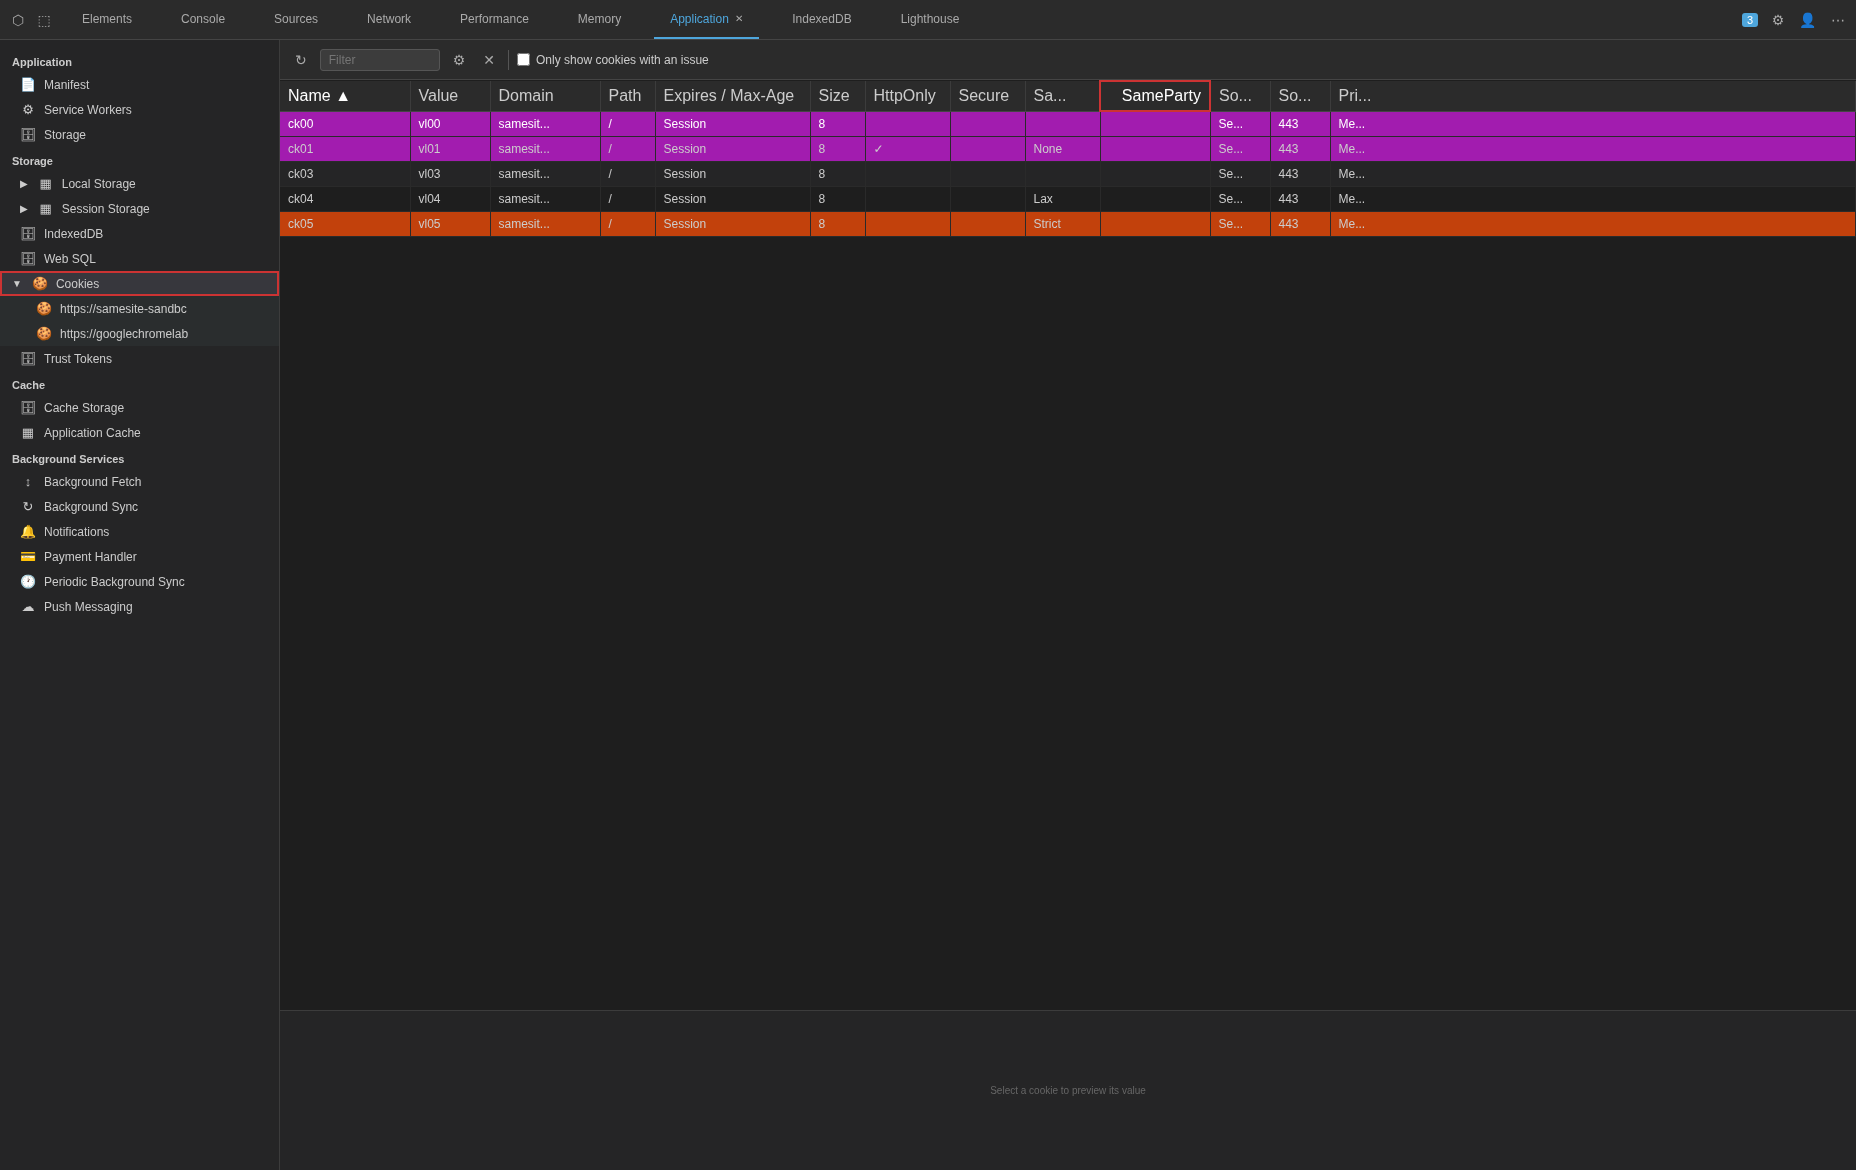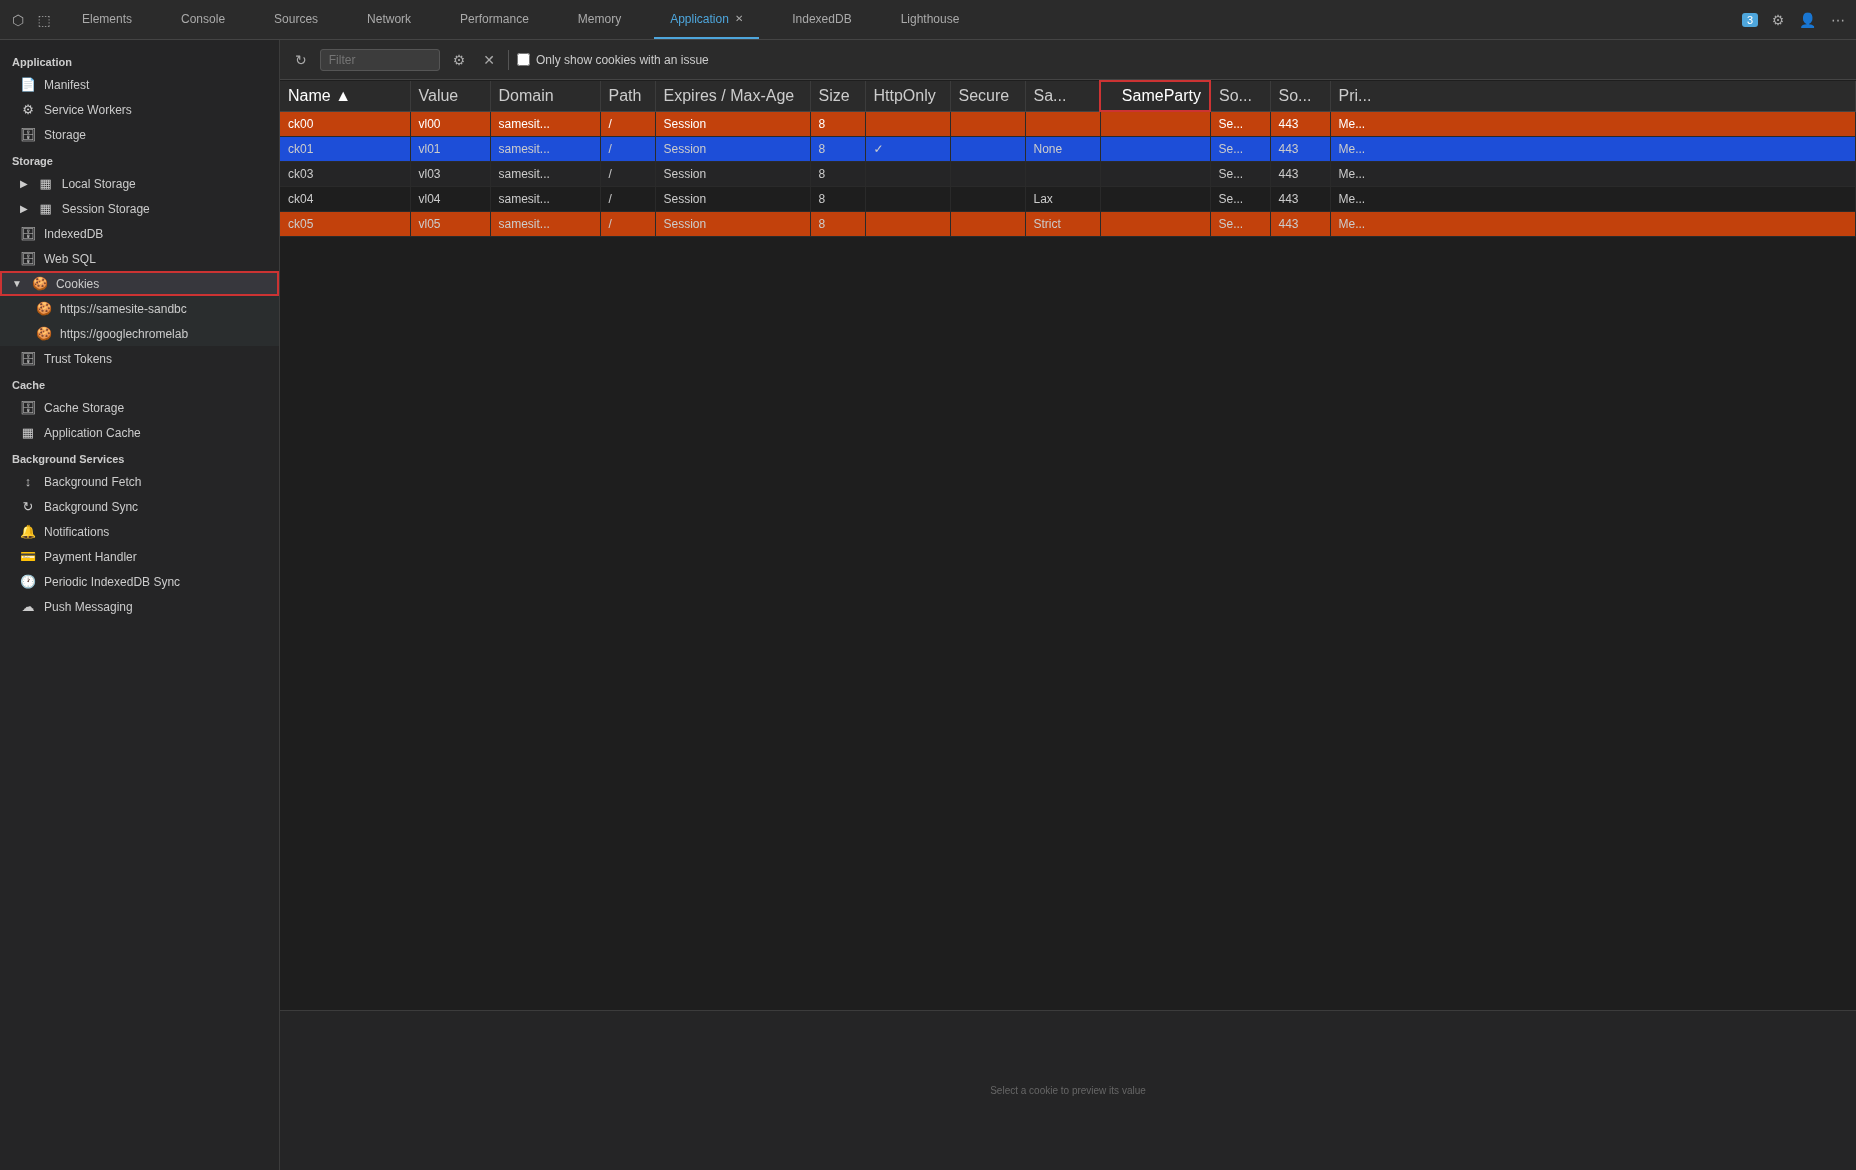--- a/index.html
+++ b/index.html
@@ -367,21 +367,21 @@
     <div class="sidebar-item">
       <span class="icon">🔔</span>
       <span>Notifications</span>
     </div>
     <div class="sidebar-item">
       <span class="icon">💳</span>
       <span>Payment Handler</span>
     </div>
     <div class="sidebar-item">
       <span class="icon">🕐</span>
-      <span>Periodic IndexedDB Sync</span>
+      <span>Periodic Background Sync</span>
     </div>
     <div class="sidebar-item">
       <span class="icon">☁</span>
       <span>Push Messaging</span>
     </div>
   </div>
 
   <div class="content-area">
 
     <div class="toolbar">
@@ -424,36 +424,36 @@
             <th>HttpOnly</th>
             <th>Secure</th>
             <th>Sa...</th>
             <th style="border:2px solid #cc3333; color:#fff;text-align:right;">SameParty</th>
             <th>So...</th>
             <th>So...</th>
             <th>Pri...</th>
           </tr>
         </thead>
         <tbody>
-          <tr style="background:#c2410c;">
+          <tr style="background:#a21caf;">
             <td style="color:#fff;">ck00</td>
             <td style="color:#fff;">vl00</td>
             <td style="color:#fff;">samesit...</td>
             <td style="color:#fff;">/</td>
             <td style="color:#fff;">Session</td>
             <td style="color:#fff;">8</td>
             <td></td>
             <td></td>
             <td></td>
             <td></td>
             <td style="color:#fff;">Se...</td>
             <td style="color:#fff;">443</td>
             <td style="color:#fff;">Me...</td>
           </tr>
-          <tr style="background:#1d4ed8;">
+          <tr style="background:#a21caf;">
             <td>ck01</td>
             <td>vl01</td>
             <td>samesit...</td>
             <td>/</td>
             <td>Session</td>
             <td>8</td>
             <td>✓</td>
             <td></td>
             <td>None</td>
             <td></td>

